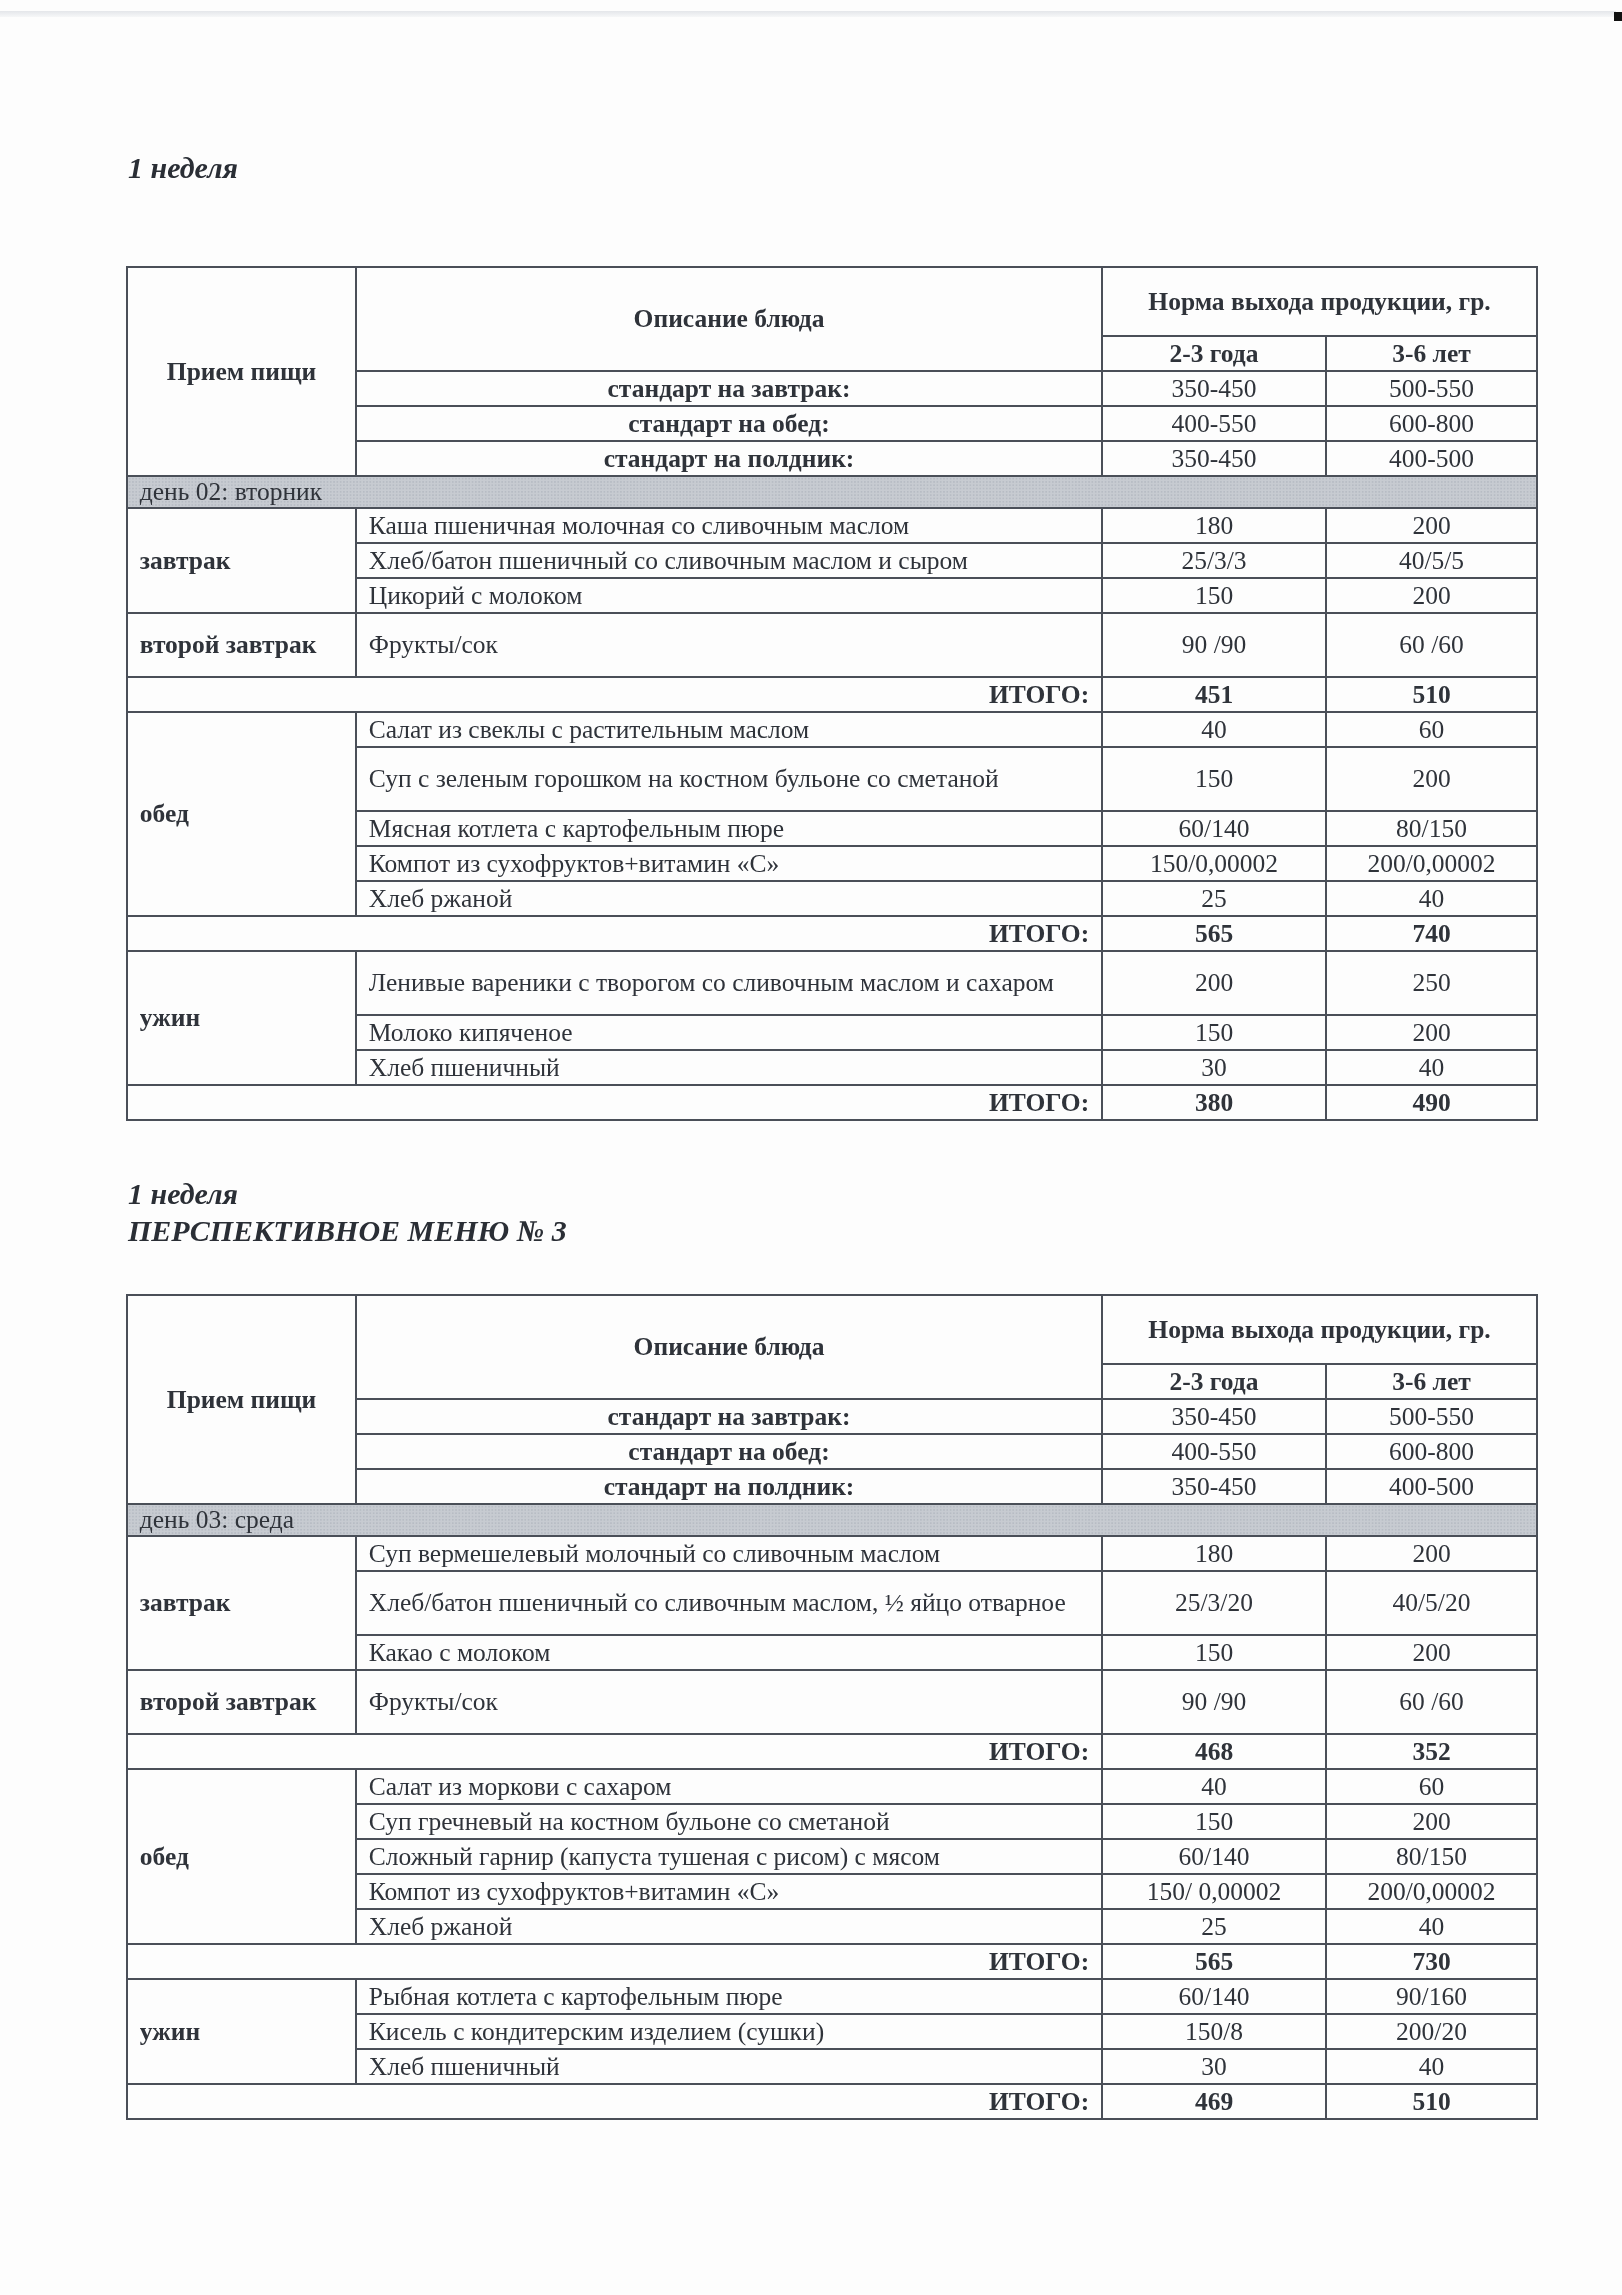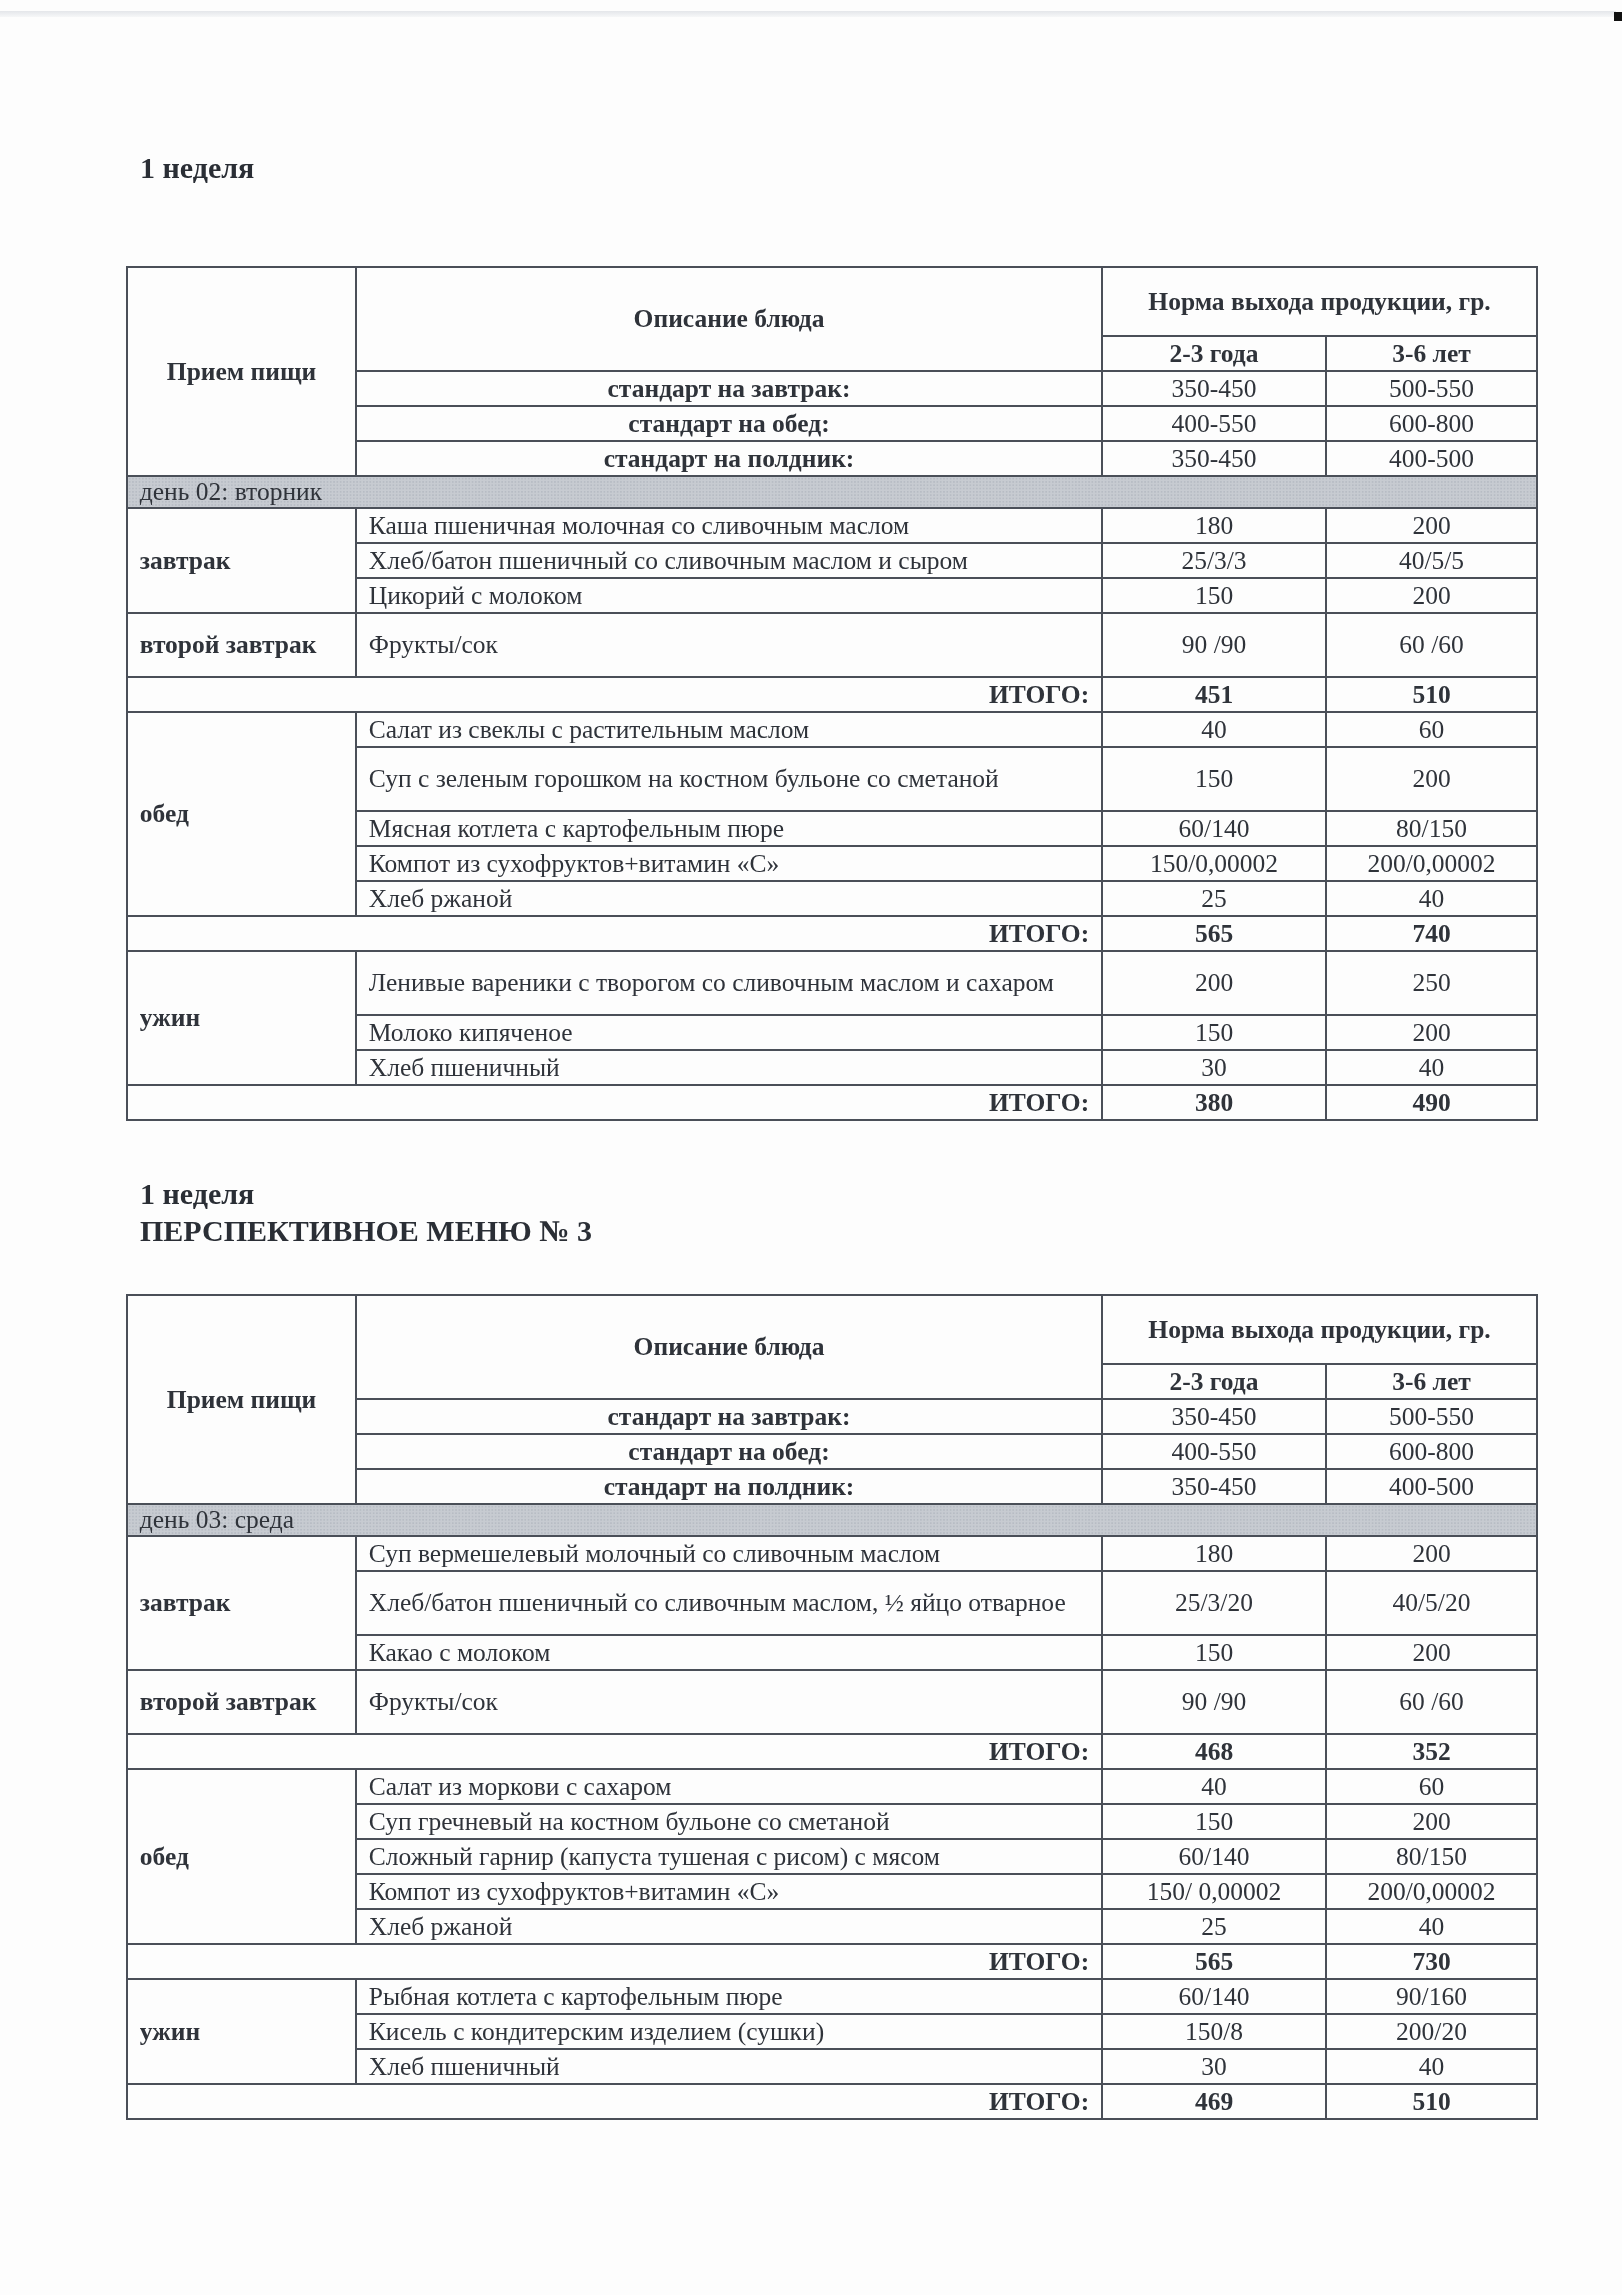--- a/index.html
+++ b/index.html
@@ -6,21 +6,21 @@
   body {
     width: 1623px; height: 2295px; background: #fdfdfd; position: relative; overflow: hidden;
     font-family: "Liberation Serif", "DejaVu Serif", serif; color: #2b2f36;
   }
   .scan-edge {
     position: absolute; left: 0; top: 10.5px; width: 1616px; height: 6.5px;
     background: linear-gradient(#e4e6ea, #f6f7f8);
   }
   .scan-corner { position: absolute; right: 0; top: 11.8px; width: 9.2px; height: 9.2px; background: #111; }
   .heading {
-    position: absolute; left: 140px; font-weight: bold; font-size: 30px; line-height: 37px; color: #2a2e35;
+    position: absolute; left: 128px; font-weight: bold; font-size: 30px; line-height: 37px; color: #2a2e35; font-style: italic;
   }
   .heading div { white-space: nowrap; }
   table.menu {
     position: absolute; left: 126px; width: 1409px; border-collapse: collapse; table-layout: fixed;
     font-size: 25.5px; line-height: 30px;
   }
   table.menu td {
     border: 2px solid #4a4f58; padding: 0 11.8px; vertical-align: middle; color: #2f333a;
   }
   col.c1 { width: 229px; } col.c2 { width: 746px; } col.c3 { width: 224px; } col.c4 { width: 211px; }

